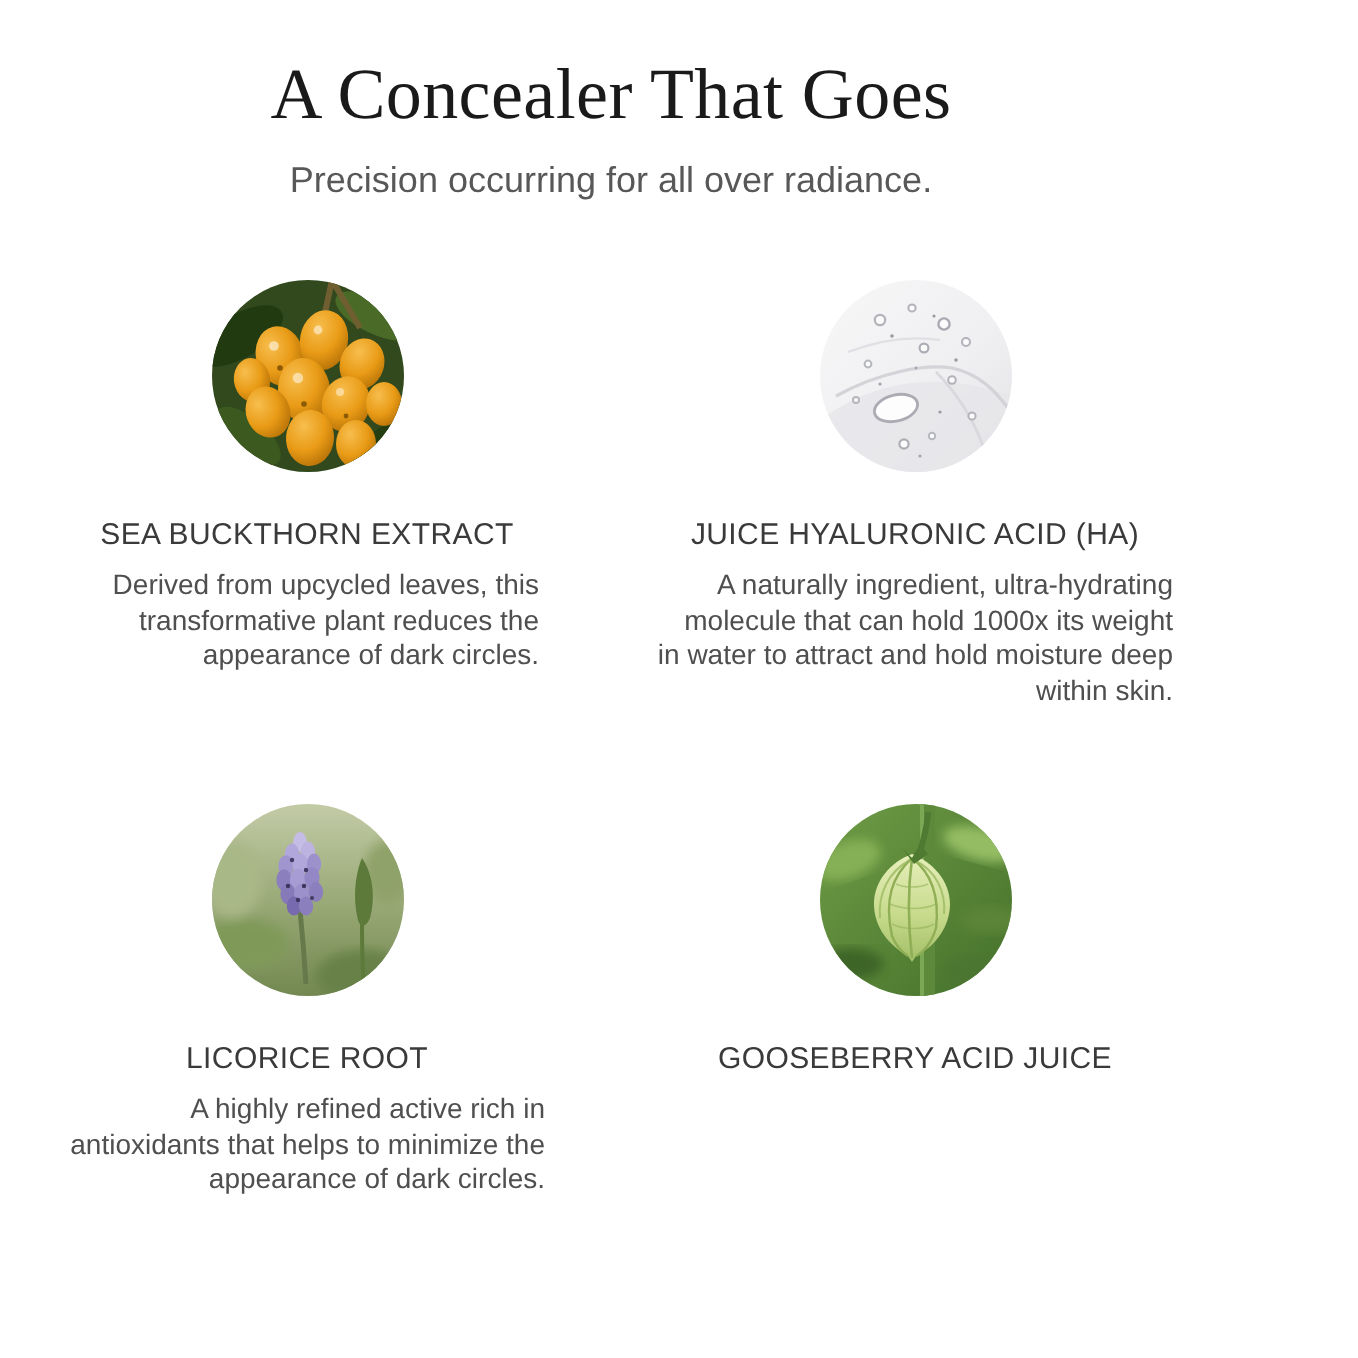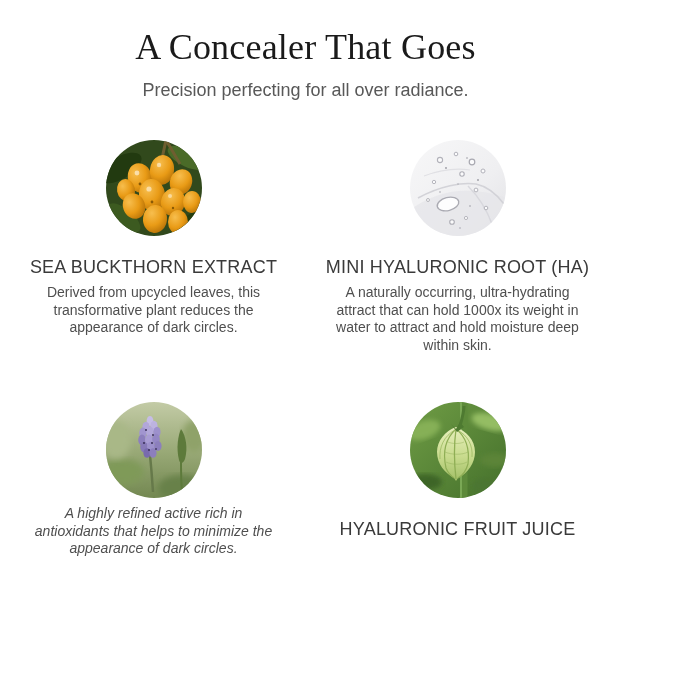--- a/index.html
+++ b/index.html
@@ -14,34 +14,34 @@
     color:#1a1a1a;letter-spacing:.2px;
   }
   .subtitle{
     margin-top:10px;font-size:18px;line-height:24px;color:#585858;
   }
   .grid-row{display:flex;justify-content:center;gap:24px;margin-top:38px;}
   .grid-row.second{margin-top:48px;}
   .card{width:280px;display:flex;flex-direction:column;align-items:center;}
   .circle{width:96px;height:96px;border-radius:50%;overflow:hidden;flex:0 0 auto;}
   .circle svg{display:block;width:100%;height:100%;}
-  .card-title{margin-top:22px;font-size:18px;line-height:19px;color:#3a3a3a;letter-spacing:.2px;}
-  .card-desc{margin-top:7px;font-size:14px;line-height:17.5px;color:#4f4f4f;}
-  .w232{max-width:232px;} .w258{max-width:258px;} .w238{max-width:238px;font-style:italic;} .w266{max-width:266px;}
+  .card-title{margin-top:22px;font-size:15px;line-height:19px;color:#3a3a3a;letter-spacing:.2px;}
+  .card-desc{margin-top:7px;font-size:14px;line-height:17.5px;color:#4f4f4f;text-align:right;}
+  .w232{max-width:232px;} .w258{max-width:258px;} .w238{max-width:238px;} .w266{max-width:266px;}
 </style>
 </head>
 <body>
 
 <div class="canvas">
 
   <div class="headline">
     <div>A Concealer That Goes</div>
   </div>
 
-  <div class="subtitle">Precision perfecting for all over radiance.</div>
+  <div class="subtitle">Precision occurring for all over radiance.</div>
 
   <div class="grid-row">
 
     <div class="card">
       <div class="circle">
         <svg viewBox="0 0 96 96" aria-hidden="true">
           <defs>
             <radialGradient id="berryG" cx="35%" cy="30%" r="80%">
               <stop offset="0%" stop-color="#f7be4e"></stop>
               <stop offset="55%" stop-color="#e99b16"></stop>
@@ -106,22 +106,22 @@
           <circle cx="18" cy="60" r="1.5" fill="#fbfbfc" stroke="#b6b6bd" stroke-width="1"></circle>
           <circle cx="36" cy="28" r=".9" fill="#9a9aa2"></circle>
           <circle cx="57" cy="18" r=".8" fill="#9a9aa2"></circle>
           <circle cx="68" cy="40" r=".9" fill="#9a9aa2"></circle>
           <circle cx="48" cy="44" r=".7" fill="#a5a5ad"></circle>
           <circle cx="30" cy="52" r=".8" fill="#a5a5ad"></circle>
           <circle cx="60" cy="66" r=".8" fill="#9a9aa2"></circle>
           <circle cx="50" cy="88" r=".8" fill="#a5a5ad"></circle>
         </svg>
       </div>
-      <div class="card-title">MINI HYALURONIC ROOT (HA)</div>
-      <div class="card-desc w258">A naturally occurring, ultra-hydrating attract that can hold 1000x its weight in water to attract and hold moisture deep within skin.</div>
+      <div class="card-title">JUICE HYALURONIC ACID (HA)</div>
+      <div class="card-desc w258">A naturally ingredient, ultra-hydrating molecule that can hold 1000x its weight in water to attract and hold moisture deep within skin.</div>
     </div>
 
   </div>
 
   <div class="grid-row second">
 
     <div class="card">
       <div class="circle">
         <svg viewBox="0 0 96 96" aria-hidden="true">
           <defs>
@@ -157,20 +157,21 @@
           <ellipse cx="41" cy="51" rx="3.6" ry="4.8" fill="#786aae"></ellipse>
           <ellipse cx="47" cy="51" rx="3.6" ry="4.8" fill="#8c7fbd"></ellipse>
           <circle cx="40" cy="28" r="1.1" fill="#453a66"></circle>
           <circle cx="47" cy="33" r="1.1" fill="#453a66"></circle>
           <circle cx="38" cy="41" r="1.1" fill="#3f3560"></circle>
           <circle cx="46" cy="41" r="1.1" fill="#3f3560"></circle>
           <circle cx="43" cy="48" r="1.1" fill="#3f3560"></circle>
           <circle cx="50" cy="47" r="1" fill="#453a66"></circle>
         </svg>
       </div>
+      <div class="card-title">LICORICE ROOT</div>
       <div class="card-desc w238">A highly refined active rich in antioxidants that helps to minimize the appearance of dark circles.</div>
     </div>
 
     <div class="card">
       <div class="circle">
         <svg viewBox="0 0 96 96" aria-hidden="true">
           <defs>
             <linearGradient id="gooBg" x1="0" y1="0" x2="1" y2="1">
               <stop offset="0" stop-color="#6f9c45"></stop>
               <stop offset="1" stop-color="#44702b"></stop>
@@ -196,18 +197,18 @@
           <path d="M46 25 C35 29 27 39 27 50 C27 62 35 71 44 76 L46 79 L48 76 C58 71 65 61 65 50 C65 38 56 29 46 25 Z" fill="url(#huskG)"></path>
           <path d="M46 27 C44 42 44 60 46 77" stroke="#8fae55" stroke-width="1.3" fill="none"></path>
           <path d="M46 27 C36 36 32 48 36 66 C38 71 41 74 44 76" stroke="#8fae55" stroke-width="1.2" fill="none"></path>
           <path d="M46 27 C55 34 60 45 58 62 C56 69 52 74 48 76" stroke="#8fae55" stroke-width="1.2" fill="none"></path>
           <path d="M45 28 C34 34 29 45 30 57" stroke="#9cb962" stroke-width="1" fill="none" opacity=".8"></path>
           <path d="M47 28 C58 33 63 44 62 55" stroke="#9cb962" stroke-width="1" fill="none" opacity=".8"></path>
           <path d="M38 40 C42 42 50 42 54 40 M35 50 C42 53 52 53 58 50 M36 60 C42 63 52 63 57 60" stroke="#8fae55" stroke-width=".8" fill="none" opacity=".55"></path>
           <path d="M41 22 L46 27 L50 20 L54 25 L47 30 Z" fill="#4e7a31"></path>
         </svg>
       </div>
-      <div class="card-title">HYALURONIC FRUIT JUICE</div>
+      <div class="card-title">GOOSEBERRY ACID JUICE</div>
     </div>
 
   </div>
 
 </div>
 
 </body></html>

